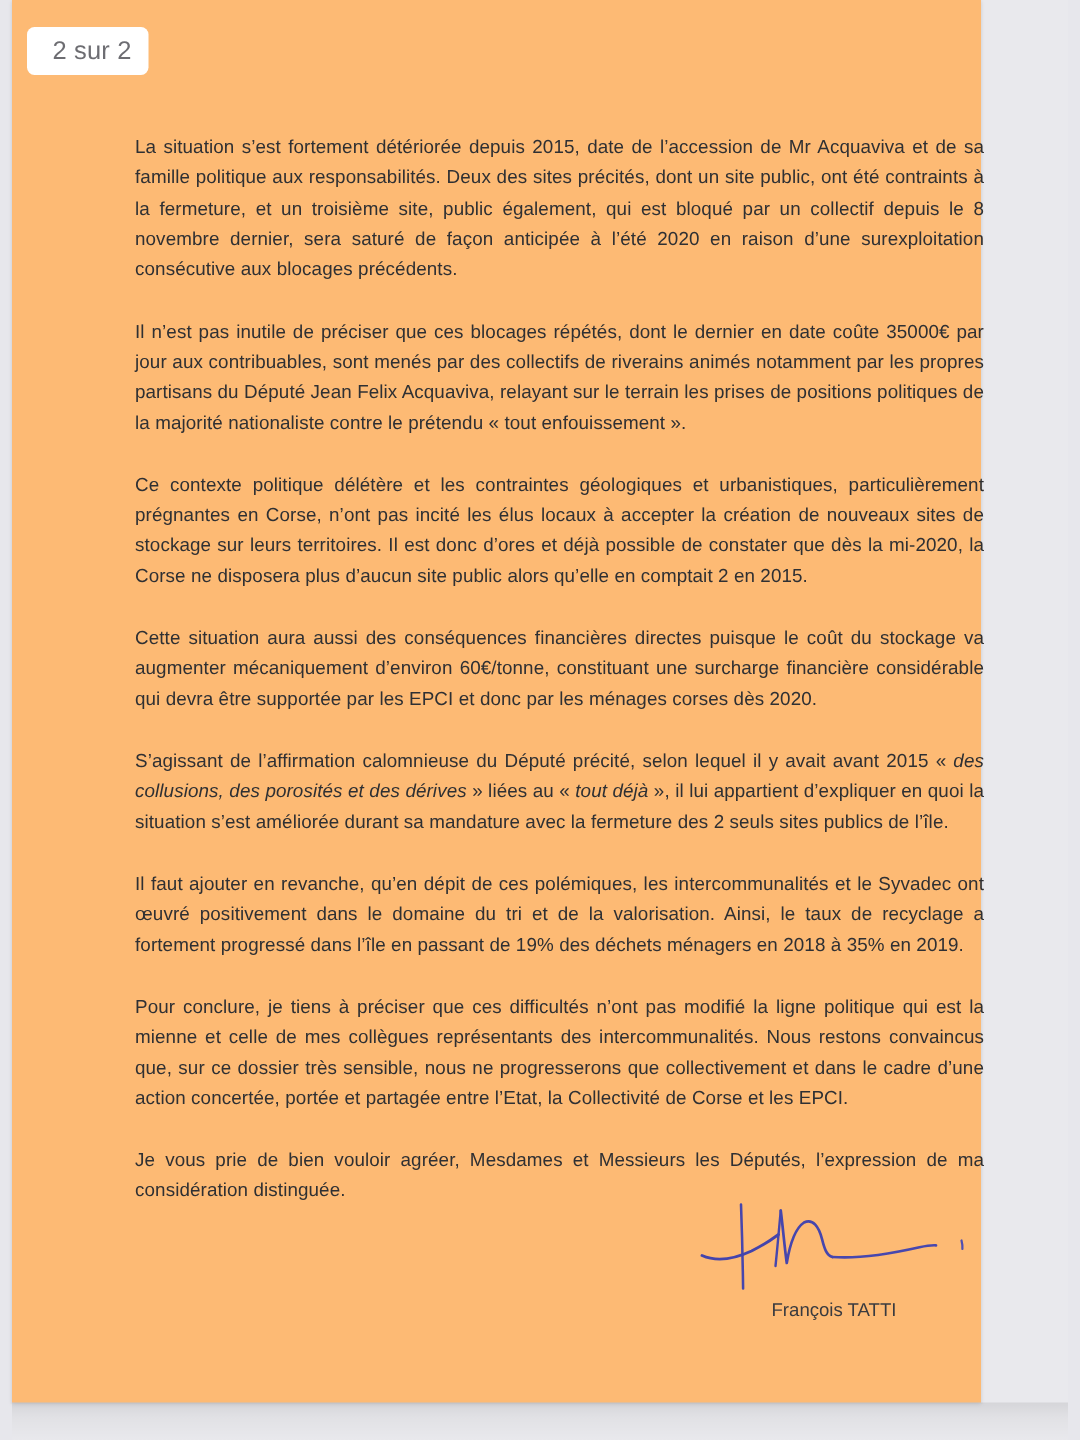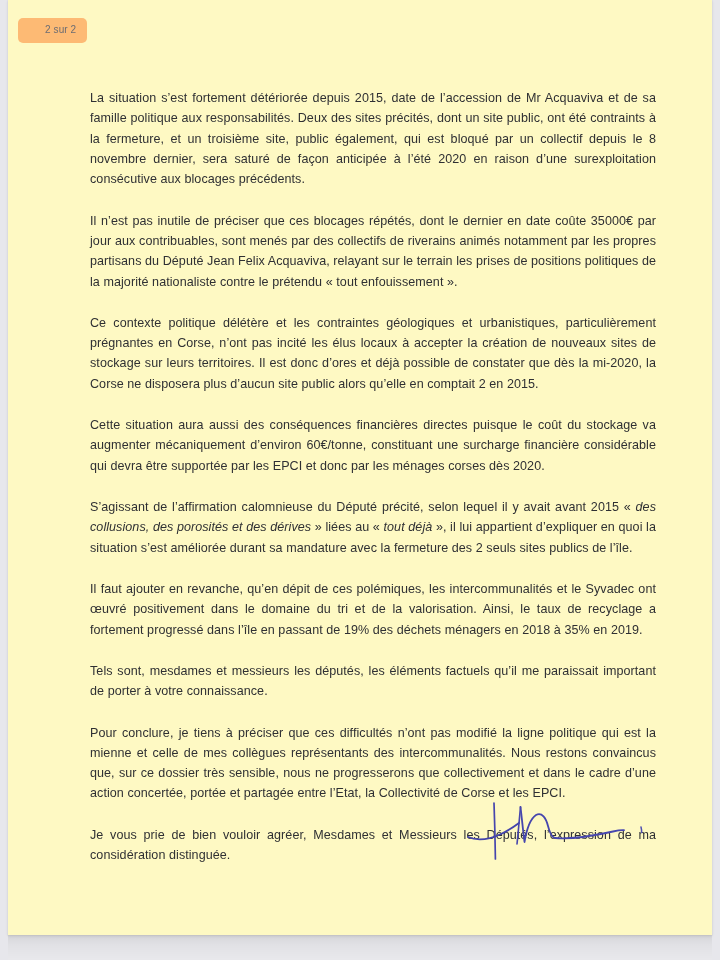--- a/index.html
+++ b/index.html
@@ -22,23 +22,23 @@
     height: 960px;
     background: #e9e9ed;
     overflow: hidden;
   }
 
   
   #page-sheet {
     position: absolute;
     left: 8px;
     top: 0;
-    width: 704px;
+    width: 646px;
     height: 935px;
-    background: #fef9c3;
+    background: #fdba74;
     box-sizing: border-box;
     box-shadow: 0 1px 3px rgba(0,0,0,0.10), 0 0 0 1px rgba(0,0,0,0.015);
     padding-left: 25px;
   }
 
   
   #page-shadow {
     position: absolute;
     left: 8px;
     top: 935px;
@@ -50,25 +50,25 @@
                 rgba(0,0,0,0.0) 100%);
     pointer-events: none;
   }
 
   
   #page-badge {
     position: absolute;
     left: 18px;
     top: 18px;
     z-index: 20;
-    background: #fdba74;
+    background: #ffffff;
     color: #6d6d72;
-    font-size: 10px;
+    font-size: 17px;
     line-height: 1;
-    padding: 7px 11px 8px 27px;
+    padding: 7px 11px 8px 17px;
     border-radius: 5px;
     letter-spacing: 0.1px;
     white-space: nowrap;
     user-select: none;
   }
 
   
   #doc-body {
     position: absolute;
     left: 82px;
@@ -144,21 +144,20 @@
 
   <div id="page-sheet">
 
     <div id="doc-body">
       <p class="para">La situation s’est fortement détériorée depuis 2015, date de l’accession de Mr Acquaviva et de sa famille politique aux responsabilités. Deux des sites précités, dont un site public, ont été contraints à la fermeture, et un troisième site, public également, qui est bloqué par un collectif depuis le 8 novembre dernier, sera saturé de façon anticipée à l’été 2020 en raison d’une surexploitation consécutive aux blocages précédents.</p>
       <p class="para">Il n’est pas inutile de préciser que ces blocages répétés, dont le dernier en date coûte 35000€ par jour aux contribuables, sont menés par des collectifs de riverains animés notamment par les propres partisans du Député Jean Felix Acquaviva, relayant sur le terrain les prises de positions politiques de la majorité nationaliste contre le prétendu « tout enfouissement ».</p>
       <p class="para">Ce contexte politique délétère et les contraintes géologiques et urbanistiques, particulièrement prégnantes en Corse, n’ont pas incité les élus locaux à accepter la création de nouveaux sites de stockage sur leurs territoires. Il est donc d’ores et déjà possible de constater que dès la mi-2020, la Corse ne disposera plus d’aucun site public alors qu’elle en comptait 2 en 2015.</p>
       <p class="para">Cette situation aura aussi des conséquences financières directes puisque le coût du stockage va augmenter mécaniquement d’environ 60€/tonne, constituant une surcharge financière considérable qui devra être supportée par les EPCI et donc par les ménages corses dès 2020.</p>
       <p class="para">S’agissant de l’affirmation calomnieuse du Député précité, selon lequel il y avait avant 2015 « <em>des collusions, des porosités et des dérives</em> » liées au « <em>tout déjà</em> », il lui appartient d’expliquer en quoi la situation s’est améliorée durant sa mandature avec la fermeture des 2 seuls sites publics de l’île.</p>
       <p class="para">Il faut ajouter en revanche, qu’en dépit de ces polémiques, les intercommunalités et le Syvadec ont œuvré positivement dans le domaine du tri et de la valorisation. Ainsi, le taux de recyclage a fortement progressé dans l’île en passant de 19% des déchets ménagers en 2018 à 35% en 2019.</p>
-      <p class="para">Tels sont, mesdames et messieurs les députés, les éléments factuels qu’il me paraissait important de porter à votre connaissance.</p>
       <p class="para">Pour conclure, je tiens à préciser que ces difficultés n’ont pas modifié la ligne politique qui est la mienne et celle de mes collègues représentants des intercommunalités. Nous restons convaincus que, sur ce dossier très sensible, nous ne progresserons que collectivement et dans le cadre d’une action concertée, portée et partagée entre l’Etat, la Collectivité de Corse et les EPCI.</p>
       <p class="para">Je vous prie de bien vouloir agréer, Mesdames et Messieurs les Députés, l’expression de ma considération distinguée.</p>
     </div>
 
     <div id="signature-block">
 
       <div id="signature-mark">
         <svg width="190" height="68" viewBox="0 0 190 68" fill="none" xmlns="http://www.w3.org/2000/svg" aria-hidden="true">
 
           <path d="M33 6 C33.6 22, 34.1 40, 34.4 62" stroke="#4646ad" stroke-width="1.7" stroke-linecap="round" fill="none"></path>
@@ -168,20 +167,21 @@
           <path d="M56 47 C57.5 33, 58.5 20, 59.5 10" stroke="#4646ad" stroke-width="1.6" stroke-linecap="round" fill="none"></path>
           <path d="M59.5 10 C61 22, 62 34, 63.5 45 C65.5 33, 69 22, 75 18
                    C81 15, 85 21, 87 29 C88.5 35, 90 40, 94 41" stroke="#4646ad" stroke-width="1.8" stroke-linecap="round" stroke-linejoin="round" fill="none"></path>
 
           <path d="M94 41 C112 42.5, 132 39, 152 34.5 C157 33.4, 160 33, 163 33.2" stroke="#4747ae" stroke-width="1.8" stroke-linecap="round" fill="none"></path>
 
           <path d="M180 30 C180.6 32.4, 180.8 34.2, 180.6 35.6" stroke="#4f4fb2" stroke-width="1.5" stroke-linecap="round" fill="none"></path>
         </svg>
       </div>
 
+      <p id="signer-name">François TATTI</p>
     </div>
 
   </div>
 
   <div id="page-shadow"></div>
 
   <div id="page-badge">2 sur 2</div>
 
 </div>
 

